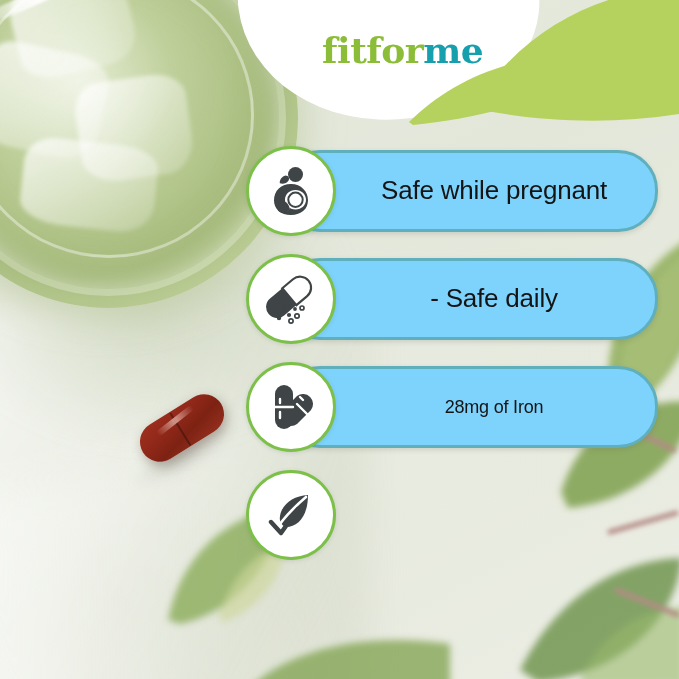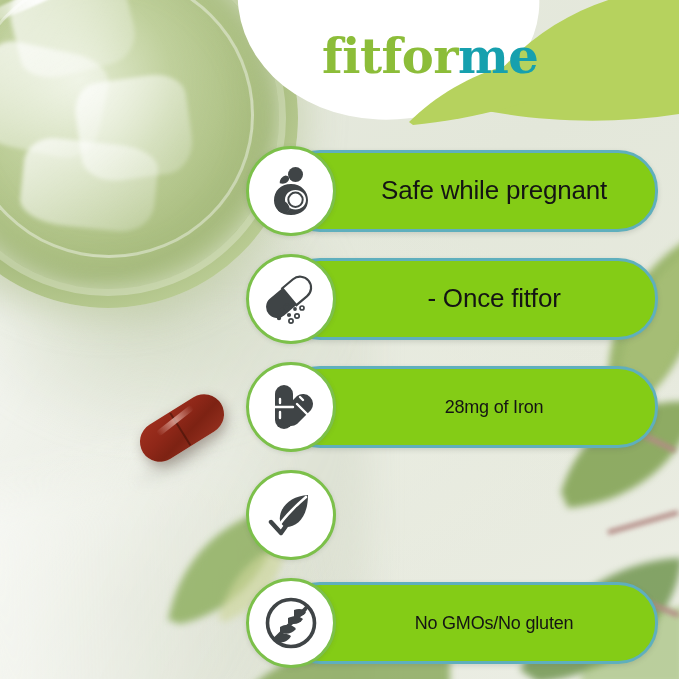--- a/index.html
+++ b/index.html
@@ -108,34 +108,34 @@
   }
   .white-top2{
     position:absolute;left:300px;top:-40px;width:230px;height:150px;
     background:#ffffff;border-radius:0 0 60% 40%;
   }
 
   
   .logo{
     position:absolute;left:322px;top:32px;
     font-family:"DejaVu Serif","Liberation Serif",serif;
-    font-weight:700;font-size:48px;letter-spacing:-0.5px;line-height:1;
+    font-weight:700;font-size:36px;letter-spacing:-0.5px;line-height:1;
     white-space:nowrap;
   }
   .logo .g{color:#8cbd39;}
   .logo .t{color:#16a0ae;}
 
   
   .badges{position:absolute;left:246px;top:146px;width:412px;}
   .badge{
     position:relative;height:84px;margin-bottom:24px;
   }
   .pill{
     position:absolute;left:34px;top:4px;right:0;height:76px;
-    background:#84cc16;border:3px solid #5fafbd;border-radius:40px;
+    background:#7dd3fc;border:3px solid #5fafbd;border-radius:40px;
     box-shadow:0 2px 5px rgba(90,100,90,.20);
     text-decoration:underline;
   }
   .pill .txt{
     position:absolute;left:66px;right:16px;top:50%;transform:translateY(-50%);
     text-align:center;color:#141414;
     font-size:18px;line-height:1.12;font-weight:500;letter-spacing:-0.2px;
   }
   .pill .txt.two{font-size:26px;}
   .circle{
@@ -228,21 +228,21 @@
             <path d="M18,36 C14,37.2 12,41 13,45.6 C15.8,48.8 21,49 23.8,45.8 C25.9,43.3 23,36.8 18,36 Z"></path>
           </g>
           <circle cx="30.5" cy="34.8" r="7.2" fill="#ffffff" stroke="#3f4446" stroke-width="2"></circle>
         </svg>
       </div>
     </div>
 
     <div class="badge">
       <div class="pill">
         <div class="txt two">
-          <div>- Once fitfor</div>
+          <div>- Safe daily</div>
         </div>
       </div>
       <div class="circle">
         <svg width="54" height="54" viewBox="0 0 54 54">
           <g transform="rotate(-40 27 22)">
             <path d="M8,12 h16 v22 h-16 a11,11 0 0 1 0,-22 Z" fill="#3f4446"></path>
             <path d="M24,12 h14 a11,11 0 0 1 0,22 h-14 Z" fill="#ffffff" stroke="#3f4446" stroke-width="2.2"></path>
           </g>
           <g fill="#3f4446">
             <circle cx="18" cy="38" r="2.3"></circle>
@@ -286,35 +286,15 @@
     <div class="badge">
       <div class="circle">
         <svg width="52" height="52" viewBox="0 0 52 52">
           <path d="M43,6 C28,7 17,15 15,27 C14,33 17,37 21,38 C33,38 43,27 43,6 Z" fill="#3f4446"></path>
           <path d="M41,8 C27,20 17,30 9,44" stroke="#ffffff" stroke-width="2.6" fill="none" stroke-linecap="round"></path>
           <path d="M6,33 L16,44 L33,20" stroke="#3f4446" stroke-width="4.4" fill="none" stroke-linecap="round" stroke-linejoin="round"></path>
         </svg>
       </div>
     </div>
 
-    <div class="badge">
-      <div class="pill">
-        <div class="txt">
-          <div>No GMOs/No gluten</div>
-        </div>
-      </div>
-      <div class="circle">
-        <svg width="54" height="54" viewBox="0 0 54 54">
-          <g fill="#3f4446">
-            <path d="M30,14 c5,-2 10,-1 12,2 c-2,4 -7,6 -12,5 Z"></path>
-            <path d="M24,22 c6,-3 12,-2 15,1 c-3,5 -9,6 -15,4 Z"></path>
-            <path d="M16,31 c7,-4 13,-2 16,2 c-4,5 -11,6 -16,3 Z"></path>
-            <path d="M11,41 c6,-5 12,-4 16,-1 c-3,6 -10,8 -16,5 Z"></path>
-            <path d="M12,43 L42,13" stroke="#3f4446" stroke-width="2.6" fill="none"></path>
-          </g>
-          <circle cx="27" cy="27" r="23.5" fill="none" stroke="#3f4446" stroke-width="3.6"></circle>
-          <line x1="10.5" y1="43.5" x2="43.5" y2="10.5" stroke="#3f4446" stroke-width="3.6" stroke-linecap="round"></line>
-        </svg>
-      </div>
-    </div>
 
   </div>
 </div>
 
 </body></html>

